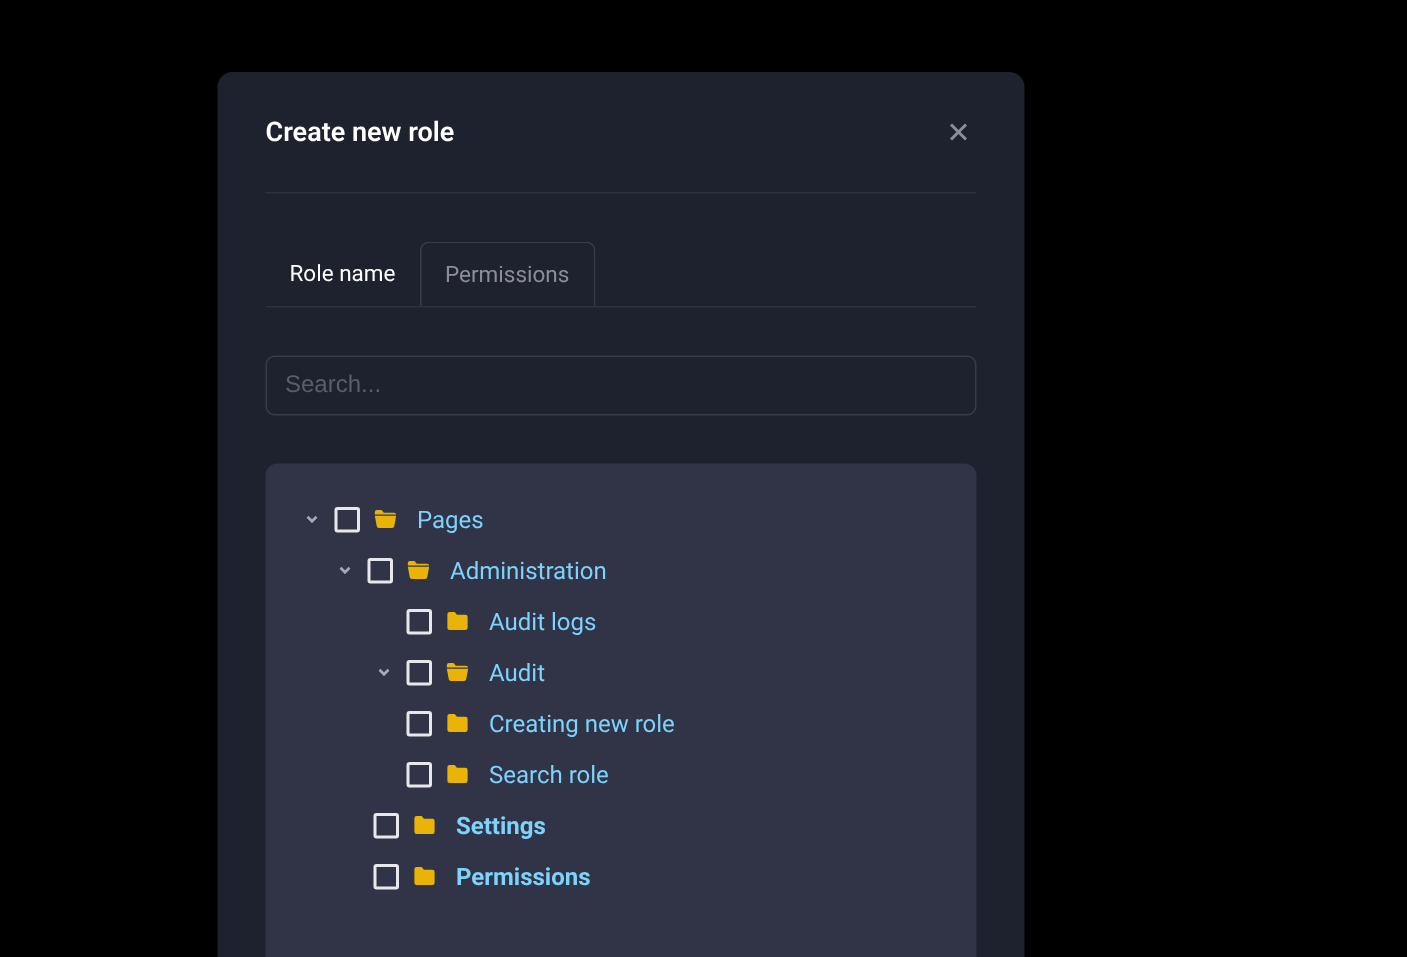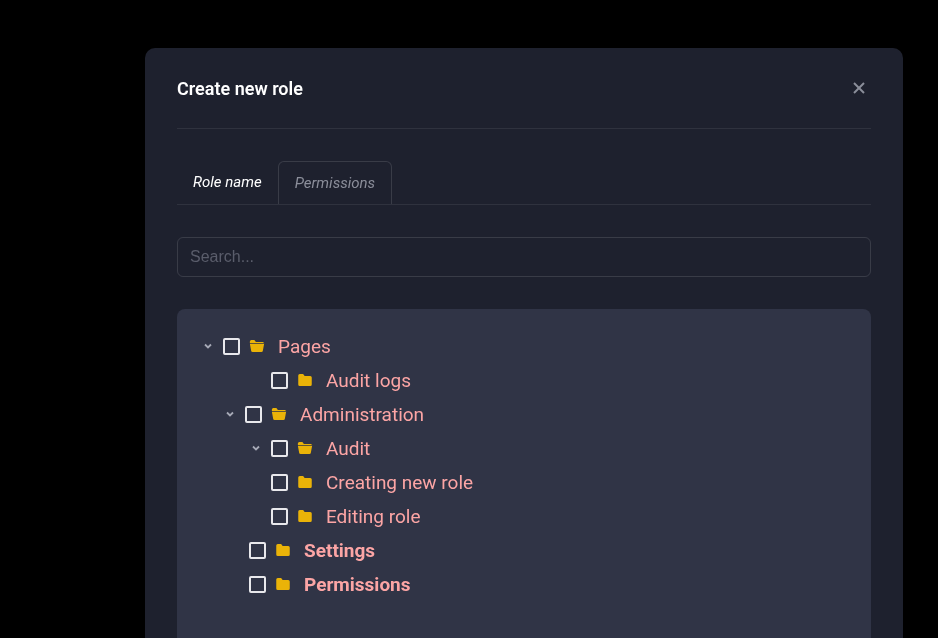--- a/index.html
+++ b/index.html
@@ -11,21 +11,21 @@
       font-family: -apple-system, BlinkMacSystemFont, "Segoe UI", Roboto, sans-serif;
       background: #000000;
       width: 938px;
       height: 638px;
       overflow: hidden;
     }
     .modal {
       position: absolute;
       left: 145px;
       top: 48px;
-      width: 758px;
+      width: 538px;
       height: 590px;
       background: #1e212e;
       border-radius: 10px 10px 0 0;
       padding: 28px 32px 0 32px;
     }
     .modal-header {
       display: flex;
       justify-content: space-between;
       align-items: center;
       padding-bottom: 28px;
@@ -42,21 +42,20 @@
       cursor: pointer;
       color: #8b8e9a;
       display: flex;
       align-items: center;
       justify-content: center;
     }
     .tabs {
       display: flex;
       margin-top: 32px;
       border-bottom: 1px solid rgba(255,255,255,0.08);
-      font-style: italic;
     }
     .tab {
       padding: 12px 16px;
       font-size: 15px;
       cursor: pointer;
       color: #ffffff;
     }
     .tab.active {
       color: #8b8e9a;
       border: 1px solid rgba(255,255,255,0.12);
@@ -121,22 +120,22 @@
     }
     .folder-icon {
       width: 18px;
       height: 18px;
       display: flex;
       align-items: center;
       justify-content: center;
       flex-shrink: 0;
     }
     .label {
-      color: #fca5a5;
-      font-size: 19px;
+      color: #7dd3fc;
+      font-size: 16px;
       margin-left: 4px;
     }
   </style>
 </head>
 <body>
 
 <div class="modal">
   <div class="modal-header">
     <h2 class="modal-title">Create new role</h2>
     <div class="close-btn">
@@ -166,45 +165,45 @@
       </span>
       <span class="checkbox"></span>
       <span class="folder-icon">
         <svg width="18" height="18" viewBox="0 0 24 24" fill="#eab308">
             <path d="M2.5 6a2 2 0 0 1 2-2h4l2 2.5h9a2 2 0 0 1 2 2V8H2.5V6zm0 3h19l-1.7 9.2a2 2 0 0 1-2 1.8H6.2a2 2 0 0 1-2-1.8L2.5 9z"></path>
           </svg>
       </span>
       <span class="label">Pages</span>
     </div>
 
-    <div class="tree-item indent-2">
-      <span class="checkbox"></span>
-      <span class="folder-icon">
-        <svg width="18" height="18" viewBox="0 0 24 24" fill="#eab308">
-            <path d="M3 6a2 2 0 0 1 2-2h4.5l2 2.5H19a2 2 0 0 1 2 2V18a2 2 0 0 1-2 2H5a2 2 0 0 1-2-2V6z"></path>
-          </svg>
-      </span>
-      <span class="label">Audit logs</span>
-    </div>
-
     <div class="tree-item indent-1">
       <span class="chevron">
         <svg width="12" height="12" viewBox="0 0 12 12" fill="none" stroke="currentColor" stroke-width="1.8">
             <polyline points="3,4.5 6,7.5 9,4.5"></polyline>
           </svg>
       </span>
       <span class="checkbox"></span>
       <span class="folder-icon">
         <svg width="18" height="18" viewBox="0 0 24 24" fill="#eab308">
             <path d="M2.5 6a2 2 0 0 1 2-2h4l2 2.5h9a2 2 0 0 1 2 2V8H2.5V6zm0 3h19l-1.7 9.2a2 2 0 0 1-2 1.8H6.2a2 2 0 0 1-2-1.8L2.5 9z"></path>
           </svg>
       </span>
       <span class="label">Administration</span>
     </div>
 
+    <div class="tree-item indent-2">
+      <span class="checkbox"></span>
+      <span class="folder-icon">
+        <svg width="18" height="18" viewBox="0 0 24 24" fill="#eab308">
+            <path d="M3 6a2 2 0 0 1 2-2h4.5l2 2.5H19a2 2 0 0 1 2 2V18a2 2 0 0 1-2 2H5a2 2 0 0 1-2-2V6z"></path>
+          </svg>
+      </span>
+      <span class="label">Audit logs</span>
+    </div>
+
     <div class="tree-item indent-3">
       <span class="chevron">
         <svg width="12" height="12" viewBox="0 0 12 12" fill="none" stroke="currentColor" stroke-width="1.8">
             <polyline points="3,4.5 6,7.5 9,4.5"></polyline>
           </svg>
       </span>
       <span class="checkbox"></span>
       <span class="folder-icon">
         <svg width="18" height="18" viewBox="0 0 24 24" fill="#eab308">
             <path d="M2.5 6a2 2 0 0 1 2-2h4l2 2.5h9a2 2 0 0 1 2 2V8H2.5V6zm0 3h19l-1.7 9.2a2 2 0 0 1-2 1.8H6.2a2 2 0 0 1-2-1.8L2.5 9z"></path>
@@ -224,21 +223,21 @@
     </div>
 
 
     <div class="tree-item indent-4">
       <span class="checkbox"></span>
       <span class="folder-icon">
         <svg width="18" height="18" viewBox="0 0 24 24" fill="#eab308">
             <path d="M3 6a2 2 0 0 1 2-2h4.5l2 2.5H19a2 2 0 0 1 2 2V18a2 2 0 0 1-2 2H5a2 2 0 0 1-2-2V6z"></path>
           </svg>
       </span>
-      <span class="label">Editing role</span>
+      <span class="label">Search role</span>
     </div>
 
     <div class="tree-item indent-s">
       <span class="checkbox"></span>
       <span class="folder-icon">
         <svg width="18" height="18" viewBox="0 0 24 24" fill="#eab308">
             <path d="M3 6a2 2 0 0 1 2-2h4.5l2 2.5H19a2 2 0 0 1 2 2V18a2 2 0 0 1-2 2H5a2 2 0 0 1-2-2V6z"></path>
           </svg>
       </span>
       <span class="label">Settings</span>

